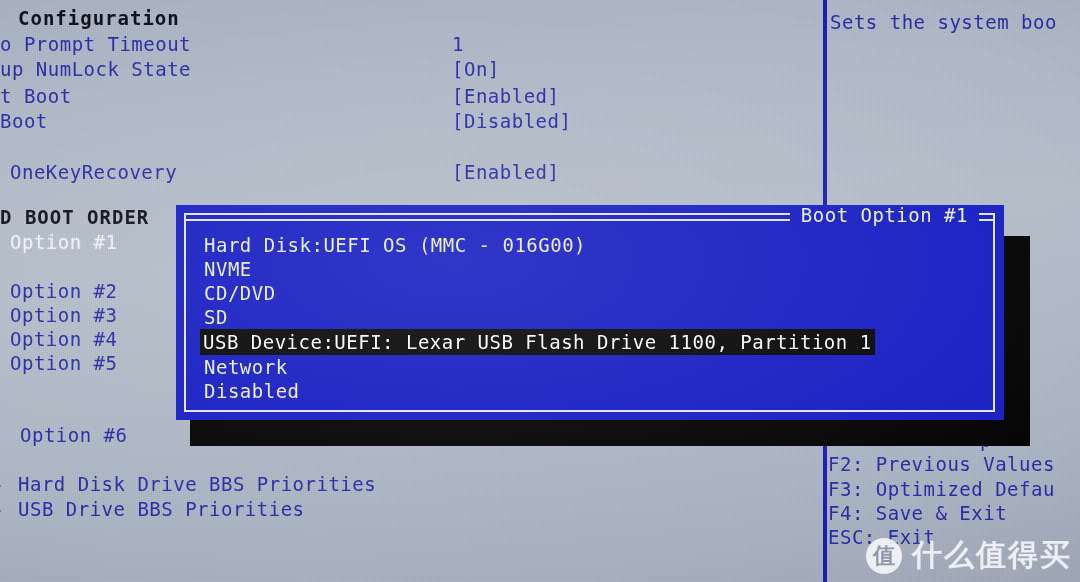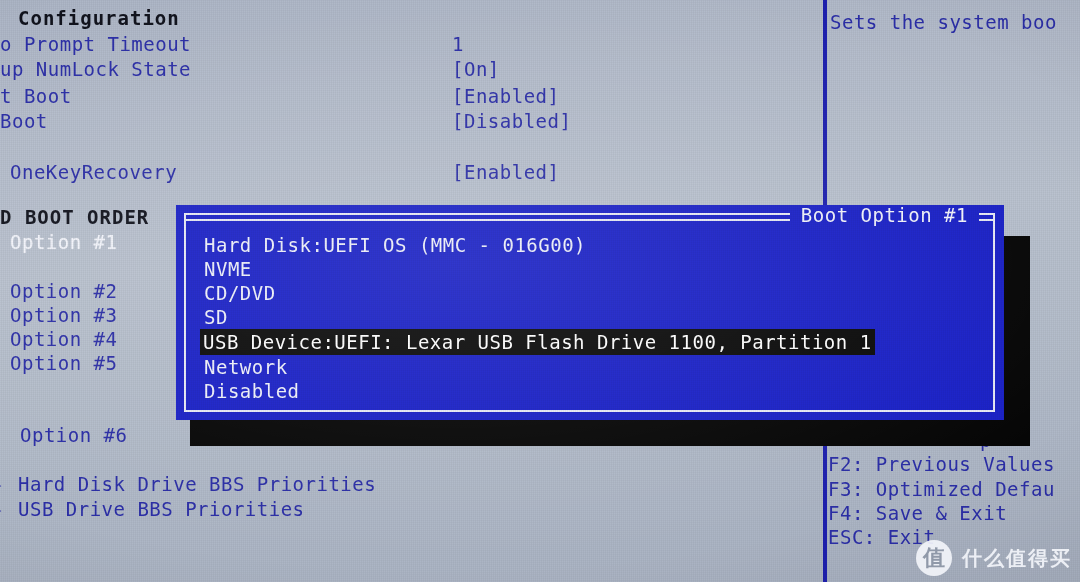--- a/index.html
+++ b/index.html
@@ -187,21 +187,21 @@
     display: flex;
     align-items: center;
     justify-content: center;
     font-family: "DejaVu Sans", sans-serif;
     font-size: 22px;
     font-weight: bold;
     line-height: 1;
   }
   #watermark .wm-text {
     font-family: "DejaVu Sans", sans-serif;
-    font-size: 20px;
+    font-size: 30px;
     font-weight: bold;
     color: #f3f5fa;
     letter-spacing: 2px;
     white-space: pre;
   }
 </style>
 </head>
 <body>
 
 <div id="screen">

